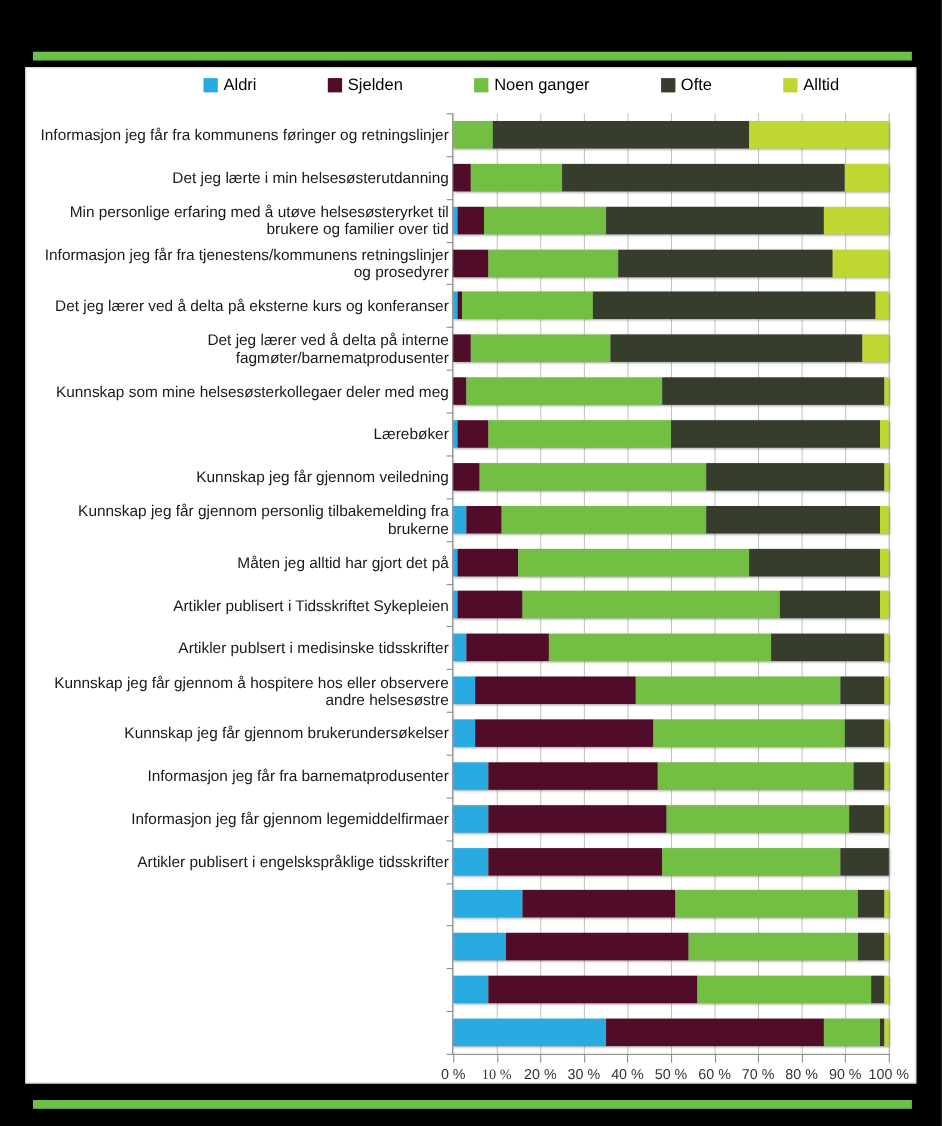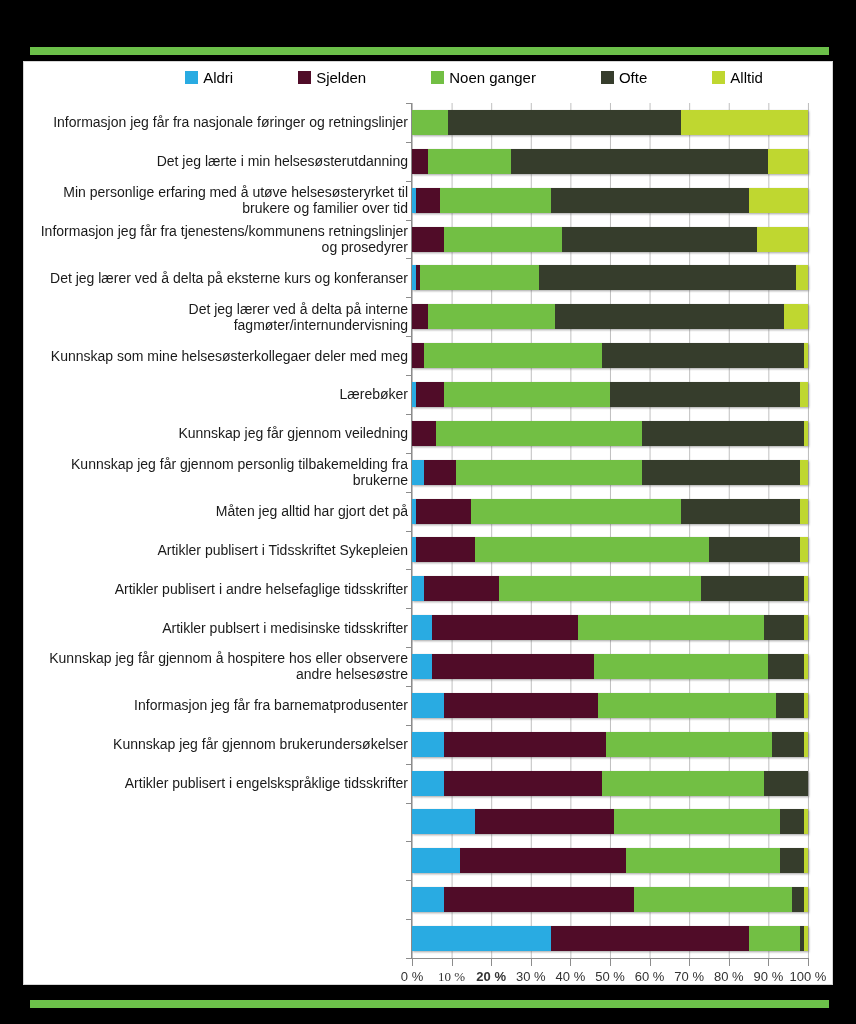--- a/index.html
+++ b/index.html
@@ -75,37 +75,37 @@
       <span class="legend-item">
         <span class="swatch" style="background: rgb(54, 61, 44);"></span>
         <span>Ofte</span>
       </span>
       <span class="legend-item">
         <span class="swatch" style="background: rgb(191, 215, 48);"></span>
         <span>Alltid</span>
       </span>
     </div>
   <div class="labels-col" id="labels">
-      <div class="row-label">Informasjon jeg får fra nasjonale føringer og retningslinjer</div>
+      <div class="row-label">Informasjon jeg får fra kommunens føringer og retningslinjer</div>
       <div class="row-label">Det jeg lærte i min helsesøsterutdanning</div>
       <div class="row-label">Min personlige erfaring med å utøve helsesøsteryrket til brukere og familier over tid</div>
       <div class="row-label">Informasjon jeg får fra tjenestens/kommunens retningslinjer og prosedyrer</div>
       <div class="row-label">Det jeg lærer ved å delta på eksterne kurs og konferanser</div>
-      <div class="row-label">Det jeg lærer ved å delta på interne fagmøter/internundervisning</div>
+      <div class="row-label">Det jeg lærer ved å delta på interne fagmøter/barnematprodusenter</div>
       <div class="row-label">Kunnskap som mine helsesøsterkollegaer deler med meg</div>
       <div class="row-label">Lærebøker</div>
       <div class="row-label">Kunnskap jeg får gjennom veiledning</div>
       <div class="row-label">Kunnskap jeg får gjennom personlig tilbakemelding fra brukerne</div>
       <div class="row-label">Måten jeg alltid har gjort det på</div>
       <div class="row-label">Artikler publisert i Tidsskriftet Sykepleien</div>
-      <div class="row-label">Artikler publisert i andre helsefaglige tidsskrifter</div>
       <div class="row-label">Artikler publsert i medisinske tidsskrifter</div>
       <div class="row-label">Kunnskap jeg får gjennom å hospitere hos eller observere andre helsesøstre</div>
+      <div class="row-label">Kunnskap jeg får gjennom brukerundersøkelser</div>
       <div class="row-label">Informasjon jeg får fra barnematprodusenter</div>
-      <div class="row-label">Kunnskap jeg får gjennom brukerundersøkelser</div>
+      <div class="row-label">Informasjon jeg får gjennom legemiddelfirmaer</div>
       <div class="row-label">Artikler publisert i engelskspråklige tidsskrifter</div>
     </div>
   <div class="plot" id="plot">
     <div class="grid"></div>
     <div class="rows" id="rows">
         <div class="chart-row">
           <div class="bar">
             <div class="seg" title="Noen ganger: 9 %" style="width: 9%; background: rgb(114, 191, 68);"></div>
             <div class="seg" title="Ofte: 59 %" style="width: 59%; background: rgb(54, 61, 44);"></div>
             <div class="seg" title="Alltid: 32 %" style="width: 32%; background: rgb(191, 215, 48);"></div>
@@ -316,21 +316,21 @@
       <div class="ytick" style="top: calc(699.545px);"></div>
       <div class="ytick" style="top: calc(738.409px);"></div>
       <div class="ytick" style="top: calc(777.273px);"></div>
       <div class="ytick" style="top: calc(816.136px);"></div>
       <div class="ytick" style="top: calc(855px);"></div>
       <div class="xtick" style="left: 0%;"></div>
       <div class="xlabel" style="left: 0%;">0 %</div>
       <div class="xtick" style="left: 10%;"></div>
       <div class="xlabel" style="left: 10%; font-family: Liberation Serif, serif;">10 %</div>
       <div class="xtick" style="left: 20%;"></div>
-      <div class="xlabel" style="left: 20%; font-weight: bold;">20 %</div>
+      <div class="xlabel" style="left: 20%;">20 %</div>
       <div class="xtick" style="left: 30%;"></div>
       <div class="xlabel" style="left: 30%;">30 %</div>
       <div class="xtick" style="left: 40%;"></div>
       <div class="xlabel" style="left: 40%;">40 %</div>
       <div class="xtick" style="left: 50%;"></div>
       <div class="xlabel" style="left: 50%;">50 %</div>
       <div class="xtick" style="left: 60%;"></div>
       <div class="xlabel" style="left: 60%;">60 %</div>
       <div class="xtick" style="left: 70%;"></div>
       <div class="xlabel" style="left: 70%;">70 %</div>

